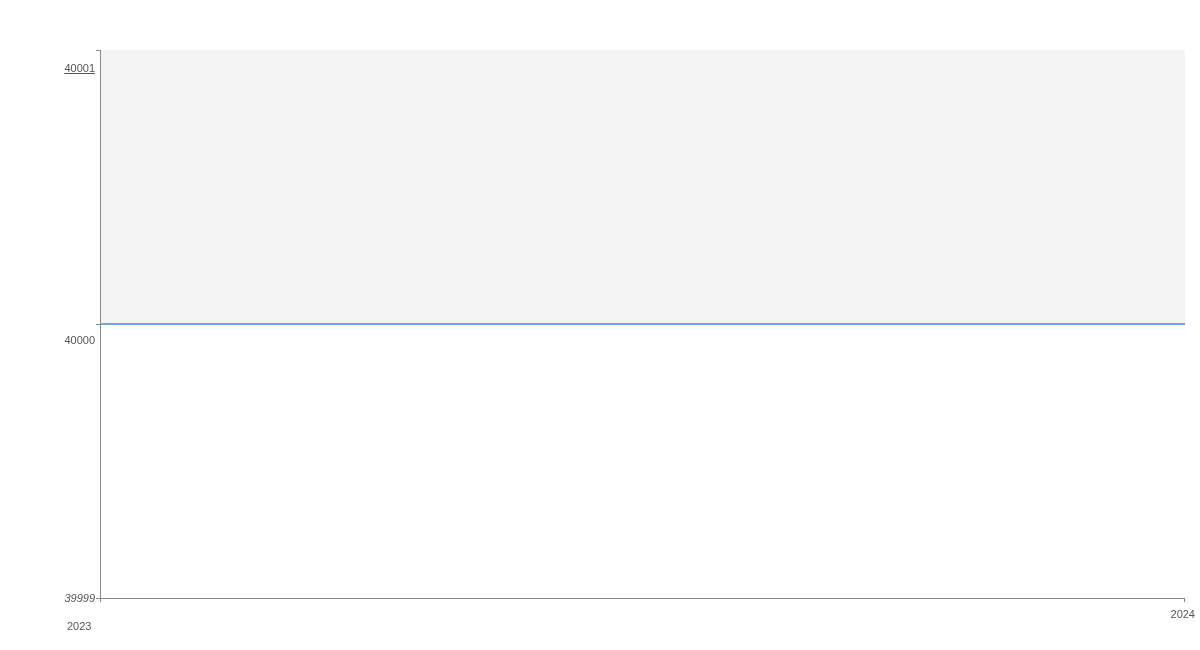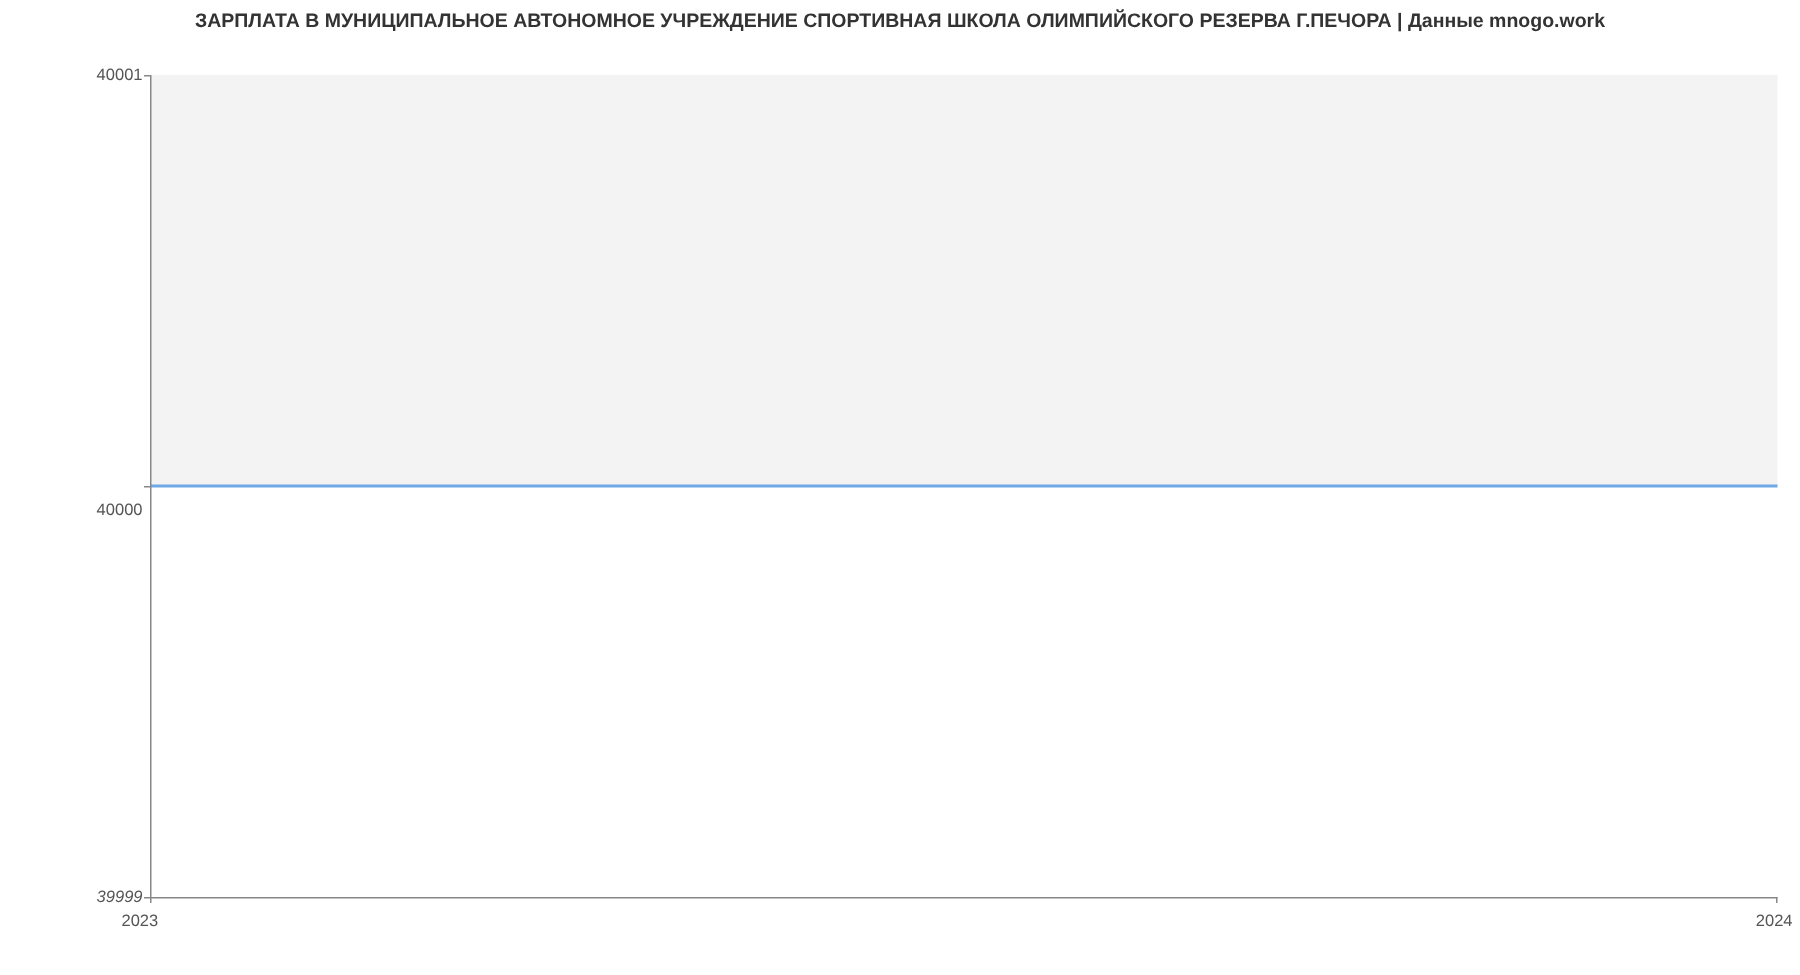--- a/index.html
+++ b/index.html
@@ -67,49 +67,48 @@
   }
   .ytick {
     position: absolute;
     right: 1105px;
     width: 90px;
     text-align: right;
     font-size: 11px;
     color: #555;
     transform: translateY(-50%);
   }
-  .ytick.top    { top: 50px; }
+  .ytick.top    { top: 68px; text-decoration: underline; }
   .ytick.mid    { top: 340px; }
   .ytick.bot    { top: 598px; font-style: italic; }
   .xtick {
     position: absolute;
     top: 608px;
     font-size: 11px;
     color: #555;
   }
-  .xtick.left  { left: 81px; }
+  .xtick.left  { left: 67px; margin-top: 12px; }
   .xtick.right { right: 5px; }
   .tickmark {
     position: absolute;
     background: #888;
   }
   .tm-y { left: 96px; width: 4px; height: 1px; }
   .tm-y.top { top: 50px; }
   .tm-y.mid { top: 324px; }
   .tm-y.bot { top: 598px; }
   .tm-x { top: 598px; width: 1px; height: 4px; }
   .tm-x.left  { left: 100px; }
   .tm-x.right { left: 1184px; }
 </style>
 </head>
 <body>
 
 <div class="chart-container">
 
-  <div class="title">ЗАРПЛАТА В МУНИЦИПАЛЬНОЕ АВТОНОМНОЕ УЧРЕЖДЕНИЕ  СПОРТИВНАЯ ШКОЛА ОЛИМПИЙСКОГО РЕЗЕРВА Г.ПЕЧОРА | Данные mnogo.work</div>
 
   <div class="plot-area">
     <div class="fill-upper"></div>
     <div class="series-line"></div>
   </div>
 
   <div class="axis-left"></div>
   <div class="axis-bottom"></div>
 
   <div class="tickmark tm-y top"></div>

